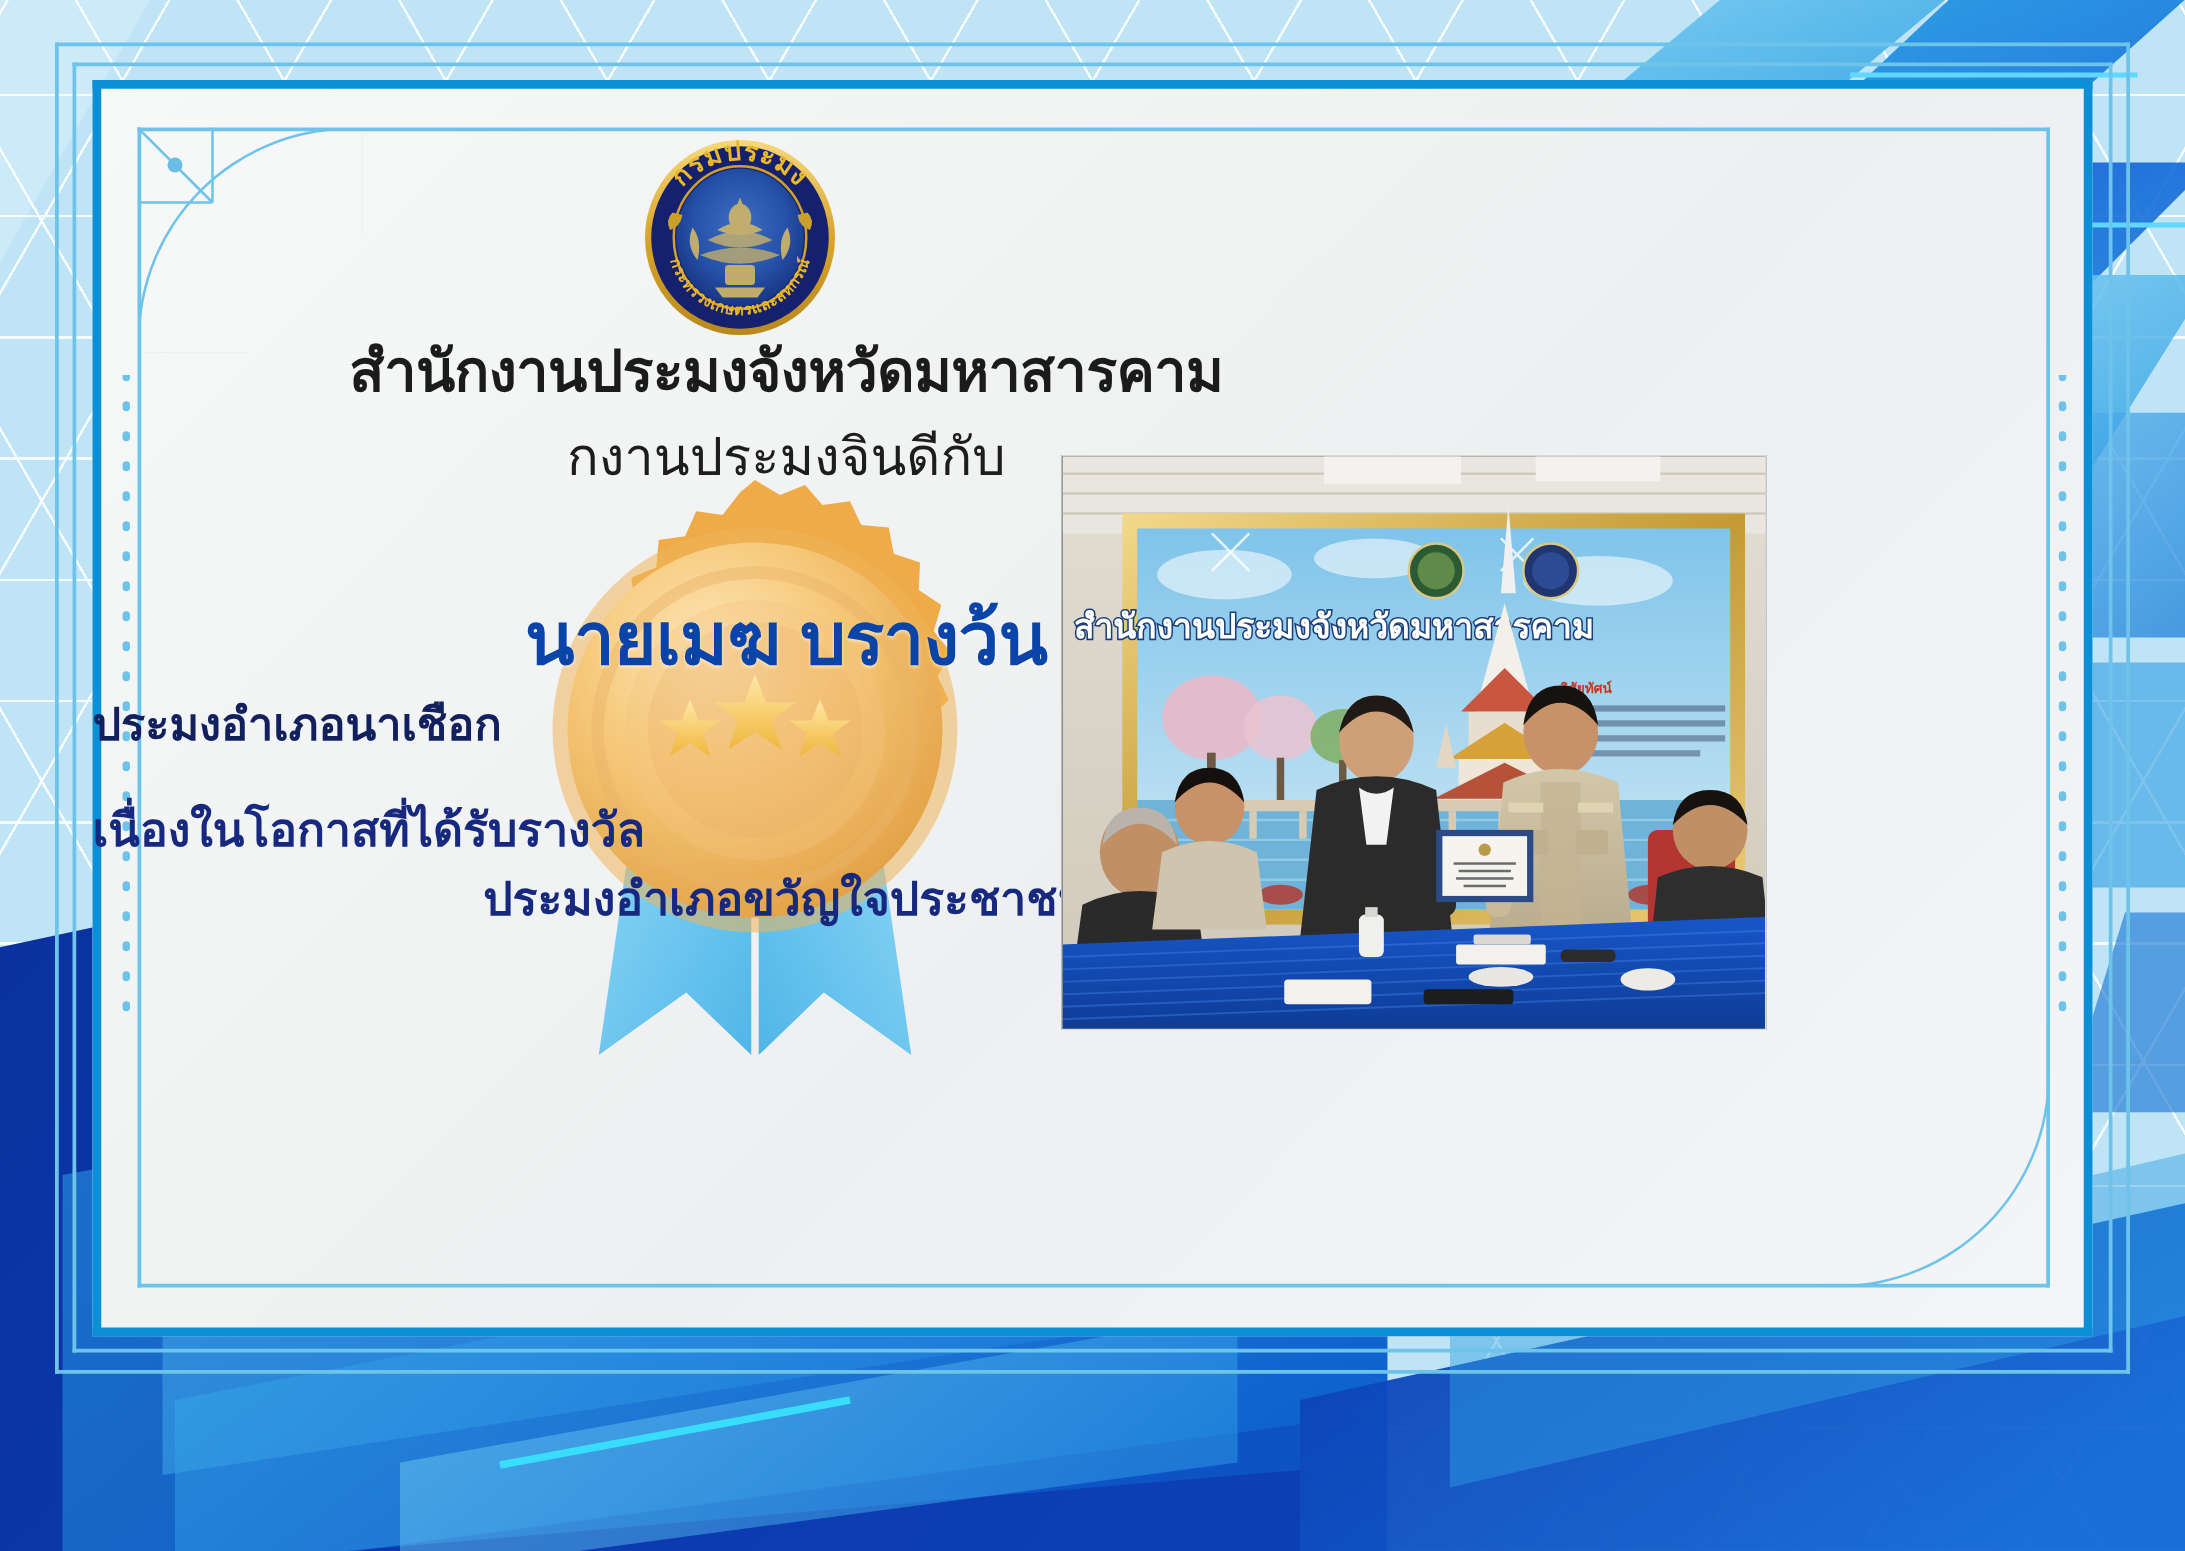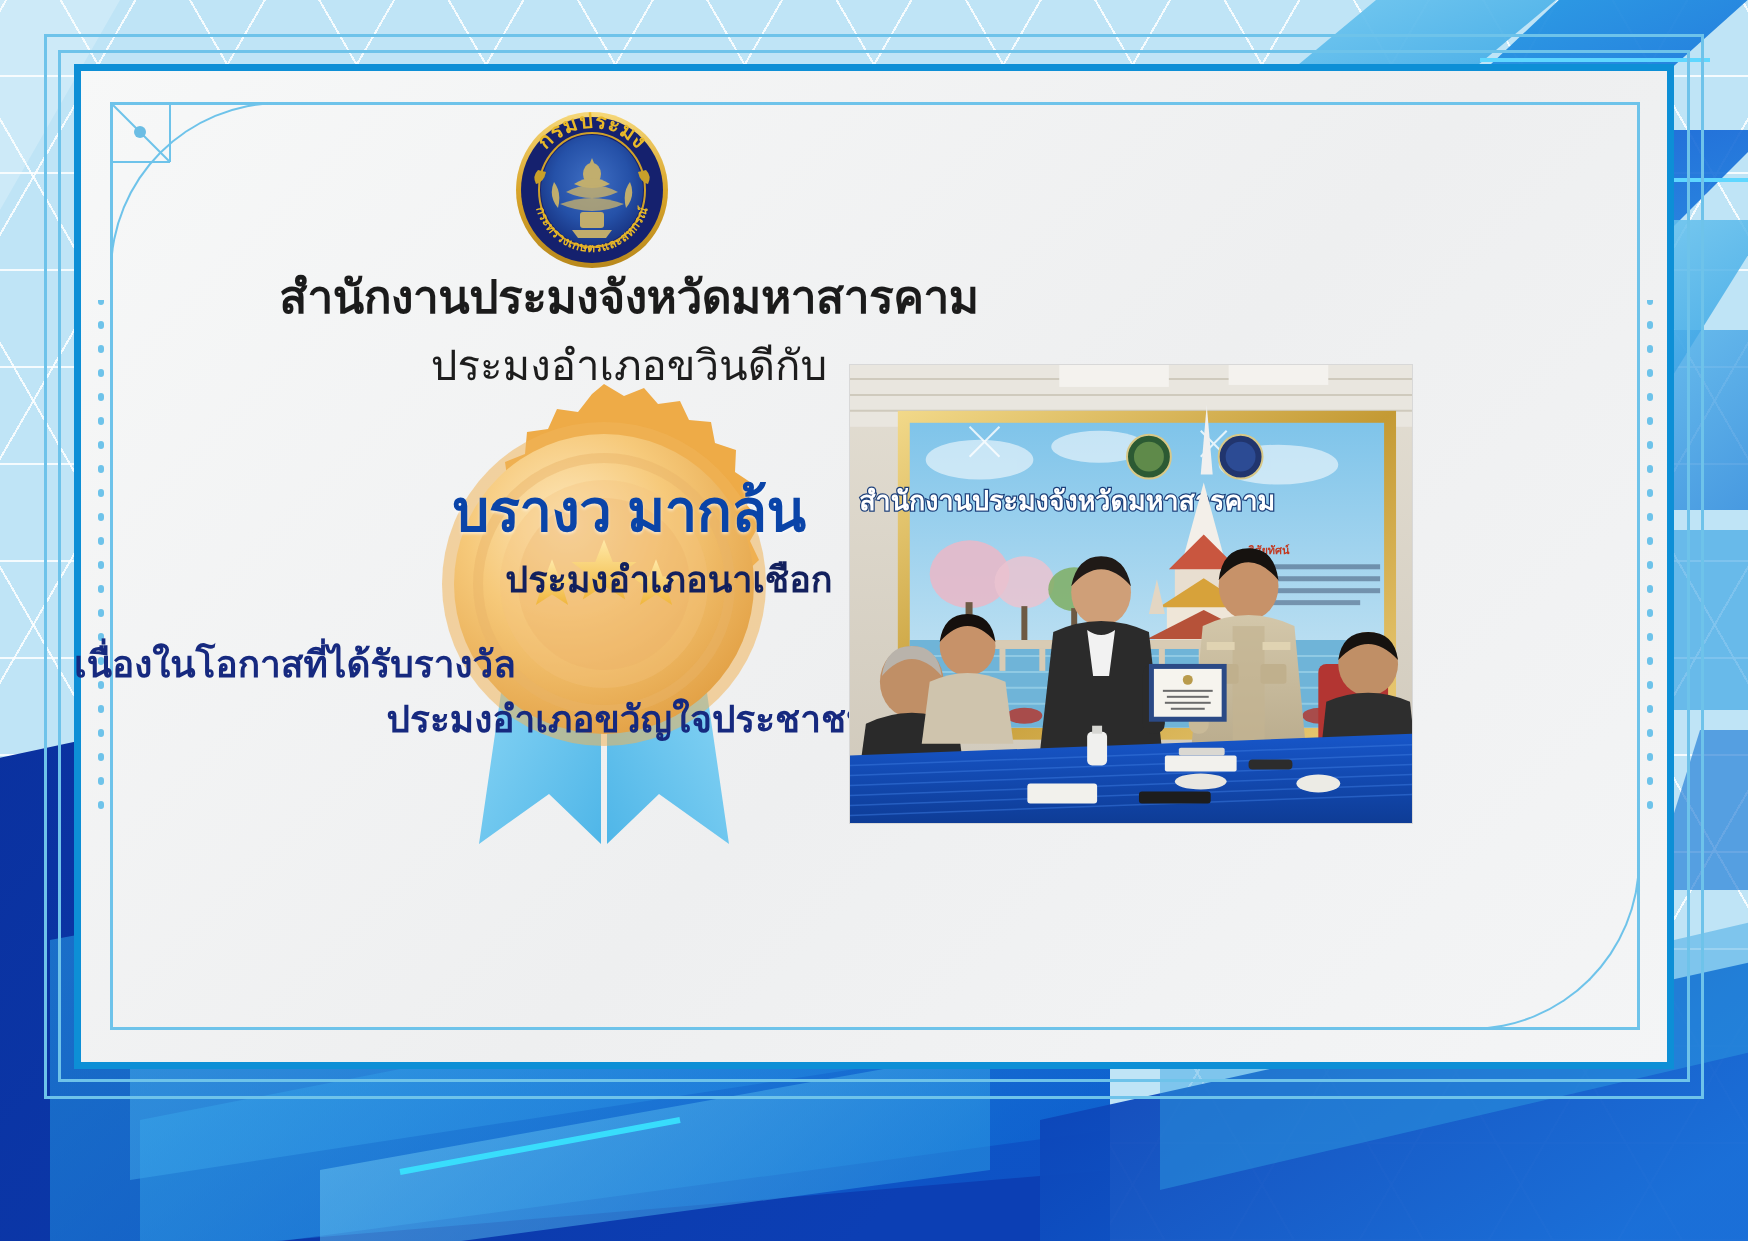--- a/index.html
+++ b/index.html
@@ -56,22 +56,22 @@
 
   
   .rosette{ position:absolute; left:345px; top:310px; width:370px; height:470px; }
 
   .person-name{
     position:absolute; left:0; top:400px; width:1110px; text-align:center;
     font-size:58px; font-weight:800; color:#0a44a8; letter-spacing:-.5px;
     text-shadow:0 2px 3px rgba(255,255,255,.55);
   }
   .person-role{
-    position:absolute; left:0; top:487px; width:1110px; text-align:center;
-    font-size:36px; font-weight:700; color:#12205e;margin-left:40px;
+    position:absolute; left:0; top:487px; width:1110px; text-align:left;
+    font-size:36px; font-weight:700; color:#12205e;
   }
   .reason1{
     position:absolute; left:0; top:570px; width:1110px; text-align:left;
     font-size:37px; font-weight:700; color:#16297f;
   }
   .reason2{
     position:absolute; left:0; top:625px; width:1110px; text-align:center;
     font-size:37px; font-weight:700; color:#16297f;
   }
 
@@ -248,21 +248,21 @@
         <path d="M58,118 h40 l-6,8 h-28 z"></path>
         <path d="M40,70 q-6,14 4,26 q4,-16 -4,-26 z"></path>
         <path d="M116,70 q6,14 -4,26 q-4,-16 4,-26 z"></path>
       </g>
 
       <path d="M24,58 q-6,6 -2,14 q8,-2 10,-12 z" fill="#c9a02a"></path>
       <path d="M132,58 q6,6 2,14 q-8,-2 -10,-12 z" fill="#c9a02a"></path>
     </svg>
 
     <div class="org-title">สำนักงานประมงจังหวัดมหาสารคาม</div>
-    <div class="congrats">ประมงอำเภอขวินดีกับ</div>
+    <div class="congrats">กงานประมงจินดีกับ</div>
 
     <svg class="rosette" viewBox="0 0 370 470">
       <defs>
         <linearGradient id="ribL" x1="0" y1="0" x2="1" y2="1">
           <stop offset="0" stop-color="#8fd8f6"></stop>
             <stop offset="1" stop-color="#4fb6e8"></stop>
         </linearGradient>
         <linearGradient id="ribR" x1="1" y1="0" x2="0" y2="1">
           <stop offset="0" stop-color="#8fd8f6"></stop>
             <stop offset="1" stop-color="#4fb6e8"></stop>
@@ -297,21 +297,21 @@
         <circle r="86" fill="#e9a75f" opacity=".22"></circle>
       </g>
 
       <g transform="translate(185,210)">
         <polygon fill="url(#starG)" transform="translate(-52,0) scale(.95)" points="0,-26 7,-8 26,-8 11,3 17,22 0,11 -17,22 -11,3 -26,-8 -7,-8"></polygon>
         <polygon fill="url(#starG)" transform="translate(0,-12) scale(1.25)" points="0,-26 7,-8 26,-8 11,3 17,22 0,11 -17,22 -11,3 -26,-8 -7,-8"></polygon>
         <polygon fill="url(#starG)" transform="translate(52,0) scale(.95)" points="0,-26 7,-8 26,-8 11,3 17,22 0,11 -17,22 -11,3 -26,-8 -7,-8"></polygon>
       </g>
     </svg>
 
-    <div class="person-name">บรางว มากล้น</div>
+    <div class="person-name">นายเมฆ บรางว้น</div>
     <div class="person-role">ประมงอำเภอนาเชือก</div>
 
     <div class="reason1">เนื่องในโอกาสที่ได้รับรางวัล</div>
     <div class="reason2">ประมงอำเภอขวัญใจประชาชน</div>
 
     <div class="photo">
       <svg class="photo-inner" viewBox="0 0 564 460" preserveAspectRatio="xMidYMid slice">
         <defs>
           <linearGradient id="skyG" x1="0" y1="0" x2="0" y2="1">
             <stop offset="0" stop-color="#7fc4ea"></stop>

